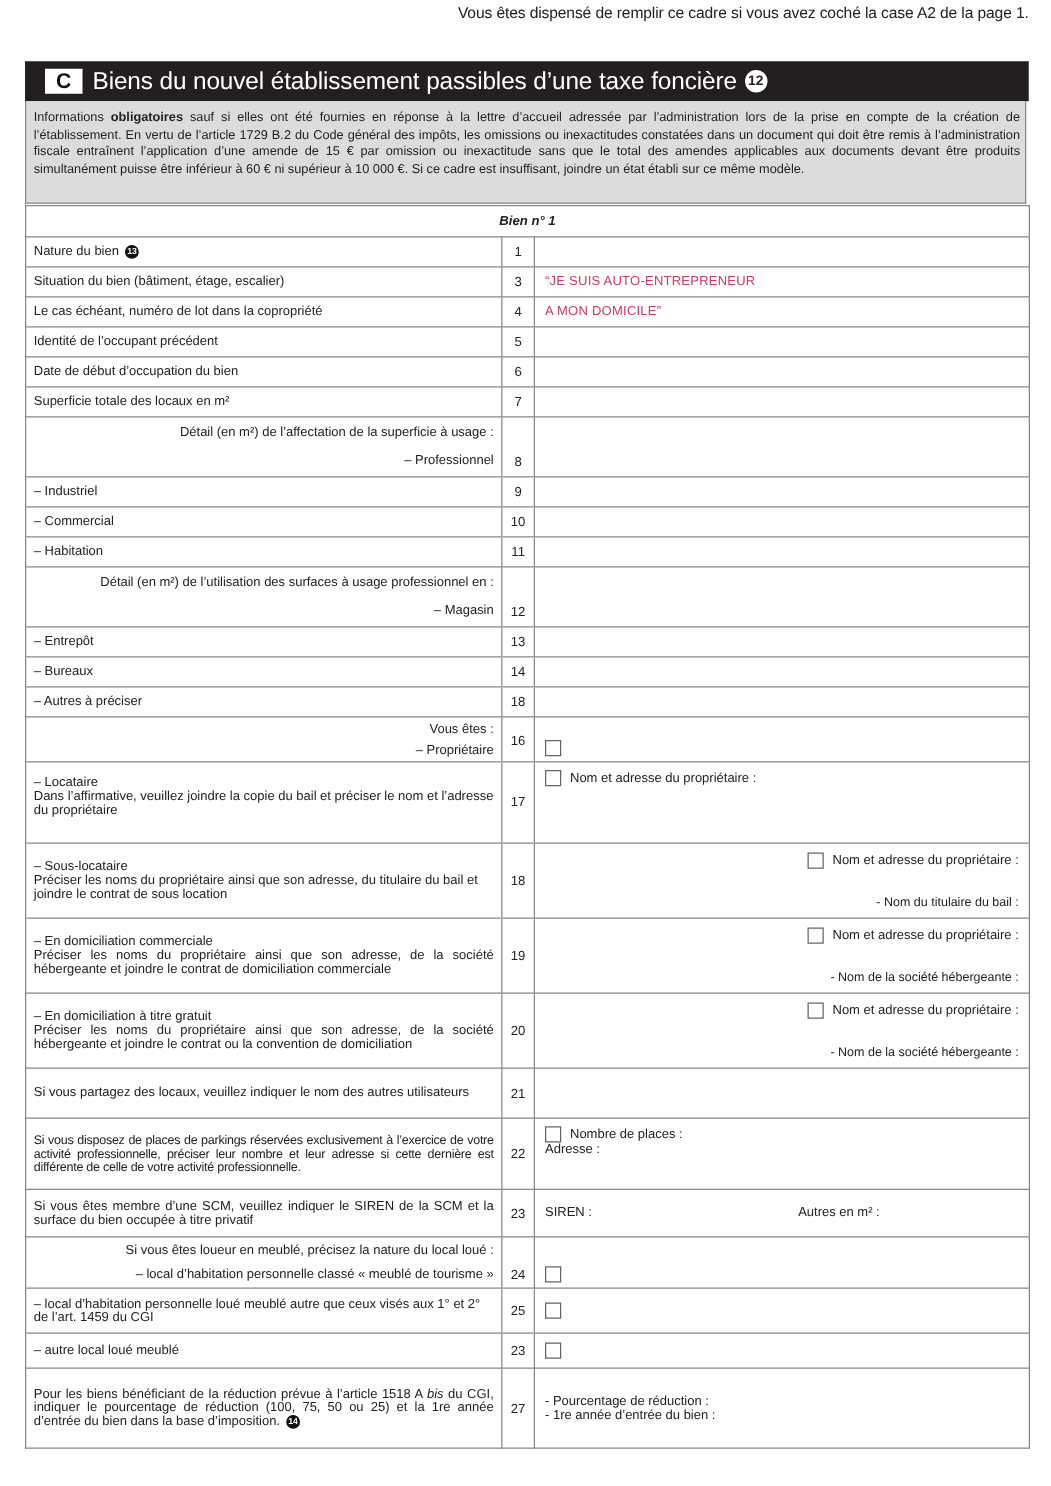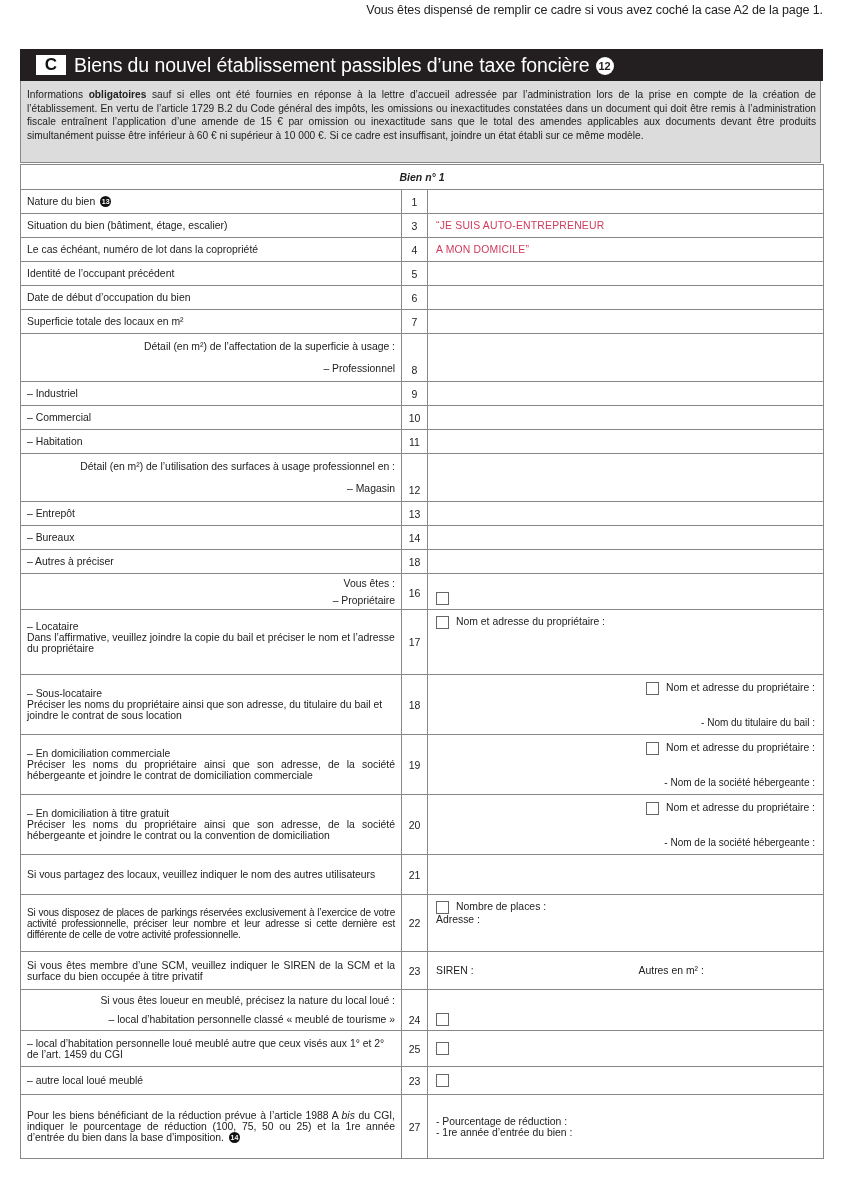--- a/index.html
+++ b/index.html
@@ -230,21 +230,21 @@
     <td>– local d’habitation personnelle loué meublé autre que ceux visés aux 1° et 2° de l’art. 1459 du CGI</td>
     <td class="num">25</td>
     <td class="val"><span class="cb"></span></td>
   </tr>
   <tr style="height:28px">
     <td>– autre local loué meublé</td>
     <td class="num">23</td>
     <td class="val"><span class="cb"></span></td>
   </tr>
   <tr style="height:64px">
-    <td style="text-align:justify"><span>Pour les biens bénéficiant de la réduction prévue à l’article 1988 A </span><i>bis</i><span> du CGI, indiquer le pourcentage de réduction (100, 75, 50 ou 25) et la 1re année d’entrée du bien dans la base d’imposition.</span><span class="ref-badge black">14</span></td>
+    <td style="text-align:justify"><span>Pour les biens bénéficiant de la réduction prévue à l’article 1518 A </span><i>bis</i><span> du CGI, indiquer le pourcentage de réduction (100, 75, 50 ou 25) et la 1re année d’entrée du bien dans la base d’imposition.</span><span class="ref-badge black">14</span></td>
     <td class="num">27</td>
     <td class="val">
           <span class="sub">- Pourcentage de réduction :</span>
           <span class="sub">- 1re année d’entrée du bien :</span>
         </td>
   </tr>
 </tbody>
   </table>
 
 </body></html>

